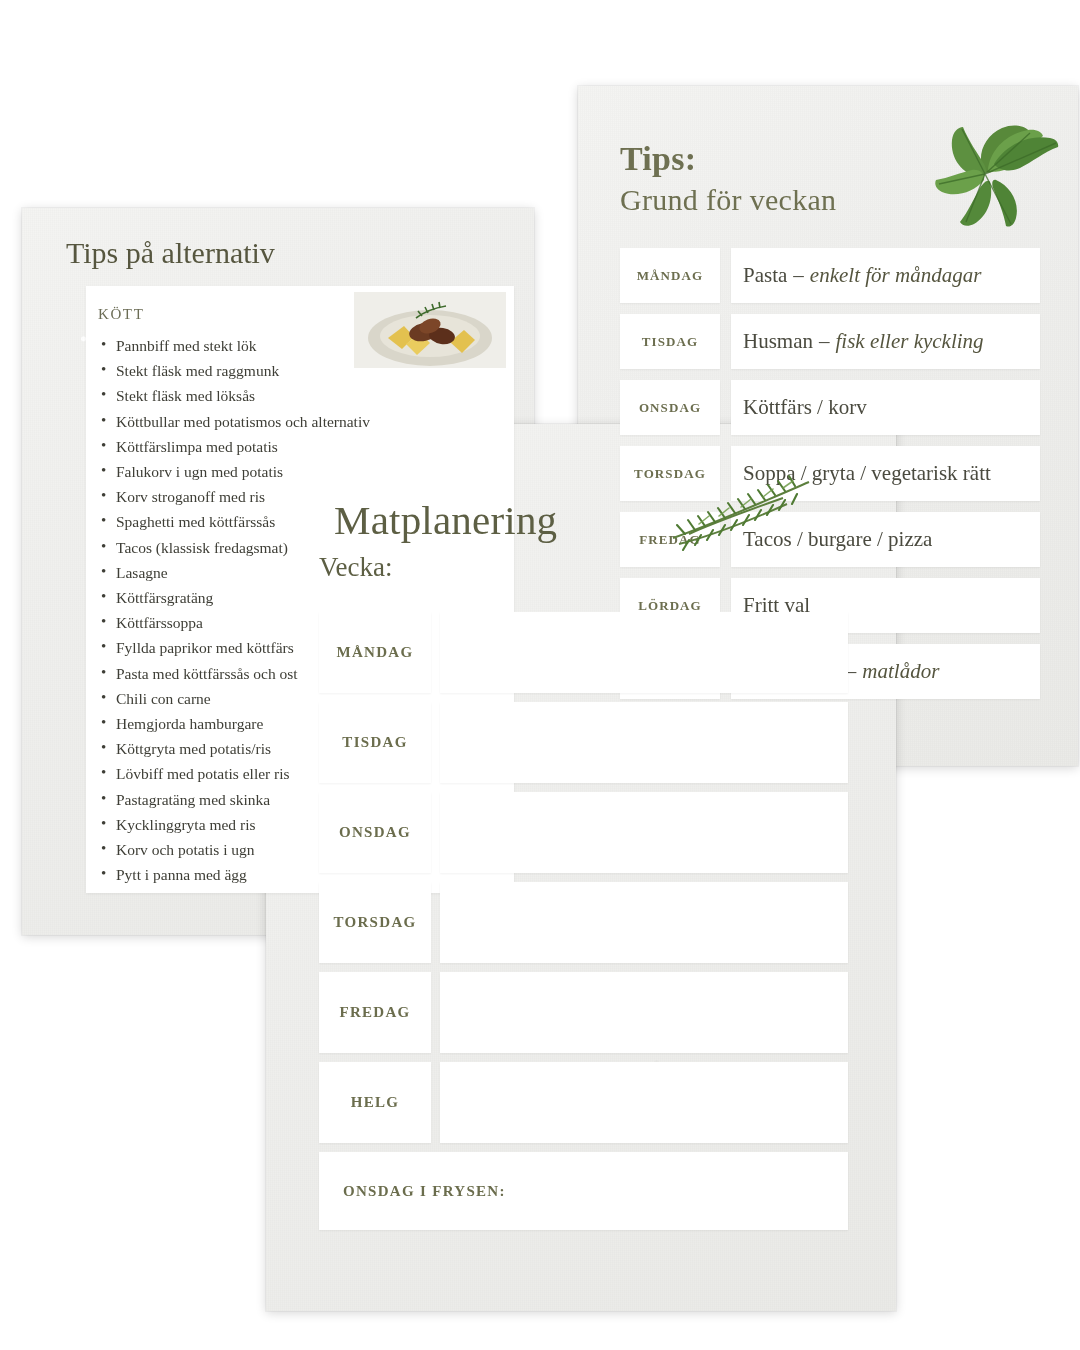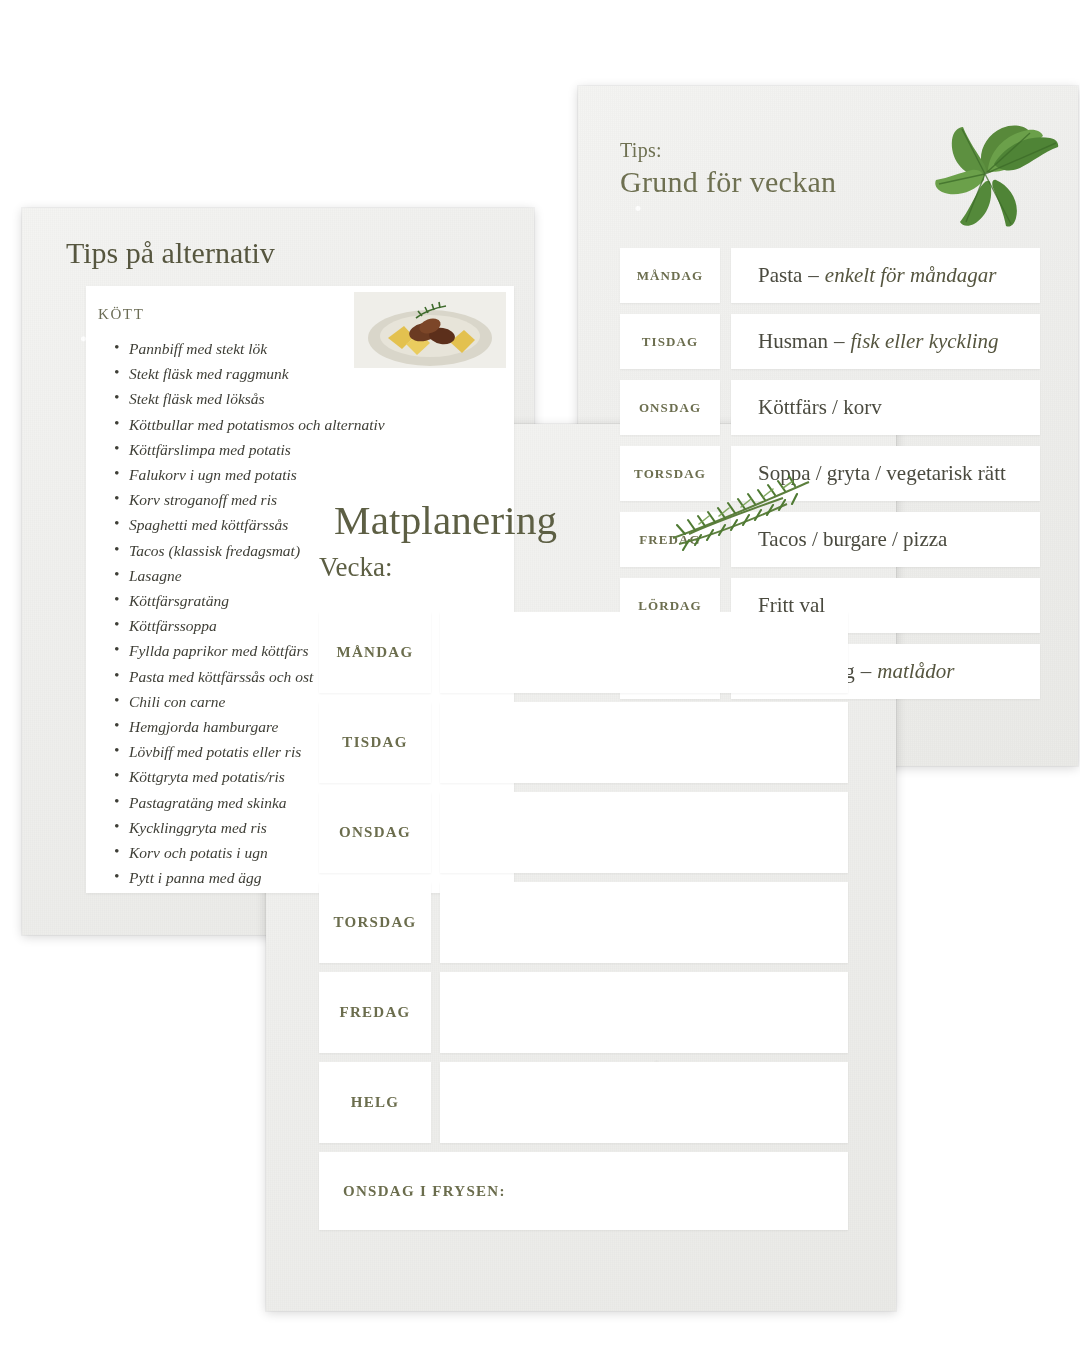--- a/index.html
+++ b/index.html
@@ -48,24 +48,25 @@
     width: 500px;
     height: 680px;
   }
   #sheet-tips-week .title-block {
     position: absolute;
     left: 42px;
     top: 52px;
     z-index: 3;
   }
   .title-line1 {
-    font-size: 20px;
+    font-size: 34px;
     color: #6e7051;
     letter-spacing: 0.3px;
     line-height: 1.25;
+    font-weight: bold;
   }
   .title-line2 {
     font-size: 30px;
     color: #6e7051;
     letter-spacing: 0.3px;
     line-height: 1.25;
   }
   #sheet-tips-week .rows {
     position: absolute;
     left: 42px;
@@ -91,21 +92,21 @@
     letter-spacing: 1.1px;
     font-weight: bold;
     color: #6c6e4f;
     box-shadow: 0 1px 2px rgba(0,0,0,0.05);
   }
   .wk-val {
     flex: 1;
     background: #ffffff;
     display: flex;
     align-items: center;
-    padding-left: 27px;
+    padding-left: 12px;
     font-size: 21px;
     color: #4a4a3f;
     box-shadow: 0 1px 2px rgba(0,0,0,0.05);
     white-space: nowrap;
     overflow: hidden;
   }
   .wk-val em {
     font-style: italic;
     color: #55553f;
   }
@@ -149,24 +150,23 @@
     box-sizing: border-box;
     overflow: hidden;
   }
   .alt-cat {
     font-size: 15px;
     letter-spacing: 1.6px;
     color: #6b6c55;
     margin: 2px 0 10px 8px;
   }
   .alt-list {
-    margin: 13px;
+    margin: 0;
     padding-left: 26px;
     list-style: none;
-    font-style: italic;
   }
   .alt-list li {
     position: relative;
     font-size: 15.5px;
     line-height: 25.2px;
     color: #3e3e36;
     white-space: nowrap;
   }
   .alt-list li::before {
     content: "•";
@@ -394,22 +394,22 @@
         <li>Korv stroganoff med ris</li>
         <li>Spaghetti med köttfärssås</li>
         <li>Tacos (klassisk fredagsmat)</li>
         <li>Lasagne</li>
         <li>Köttfärsgratäng</li>
         <li>Köttfärssoppa</li>
         <li>Fyllda paprikor med köttfärs</li>
         <li>Pasta med köttfärssås och ost</li>
         <li>Chili con carne</li>
         <li>Hemgjorda hamburgare</li>
+        <li>Köttgryta med potatis/ris</li>
         <li>Lövbiff med potatis eller ris</li>
-        <li>Köttgryta med potatis/ris</li>
         <li>Pastagratäng med skinka</li>
         <li>Kycklinggryta med ris</li>
         <li>Korv och potatis i ugn</li>
         <li>Pytt i panna med ägg</li>
 
       </ul>
     </div>
   </div>
 
   <div class="sheet" id="sheet-plan">

